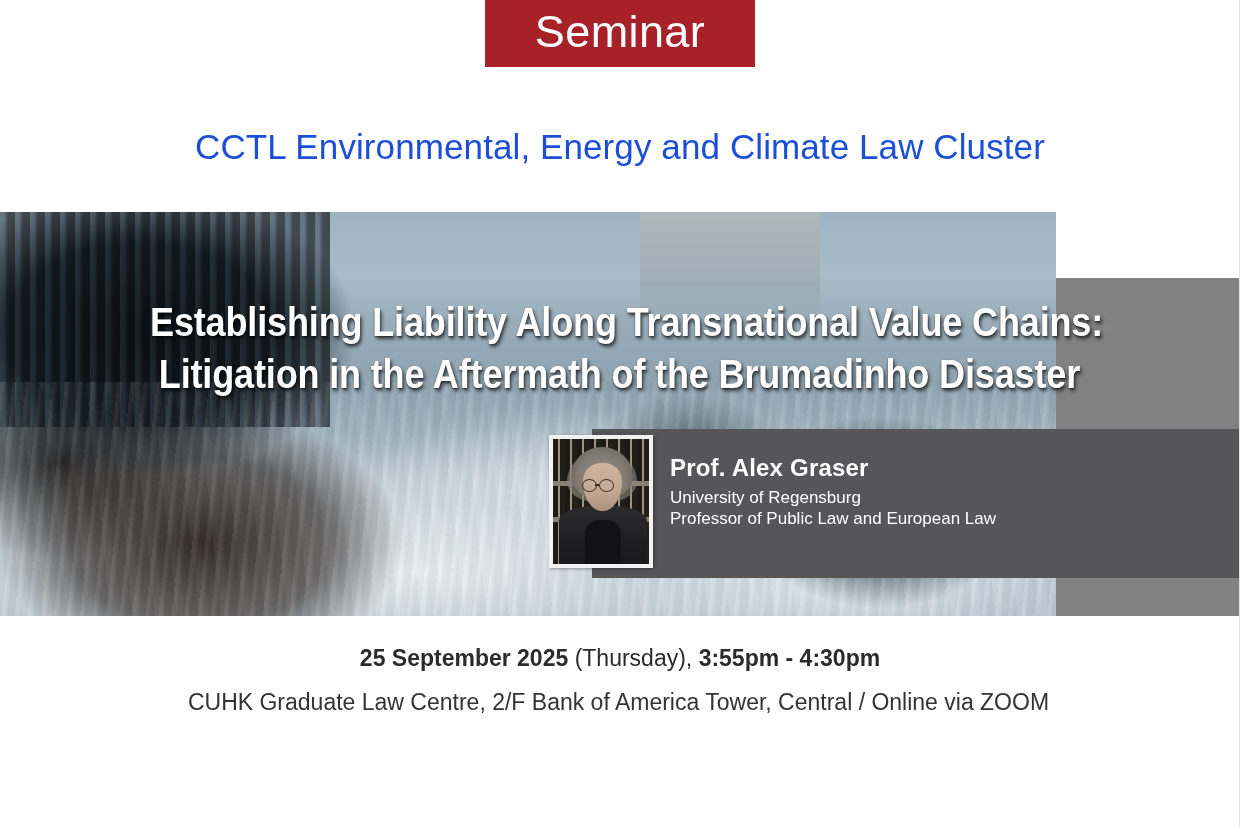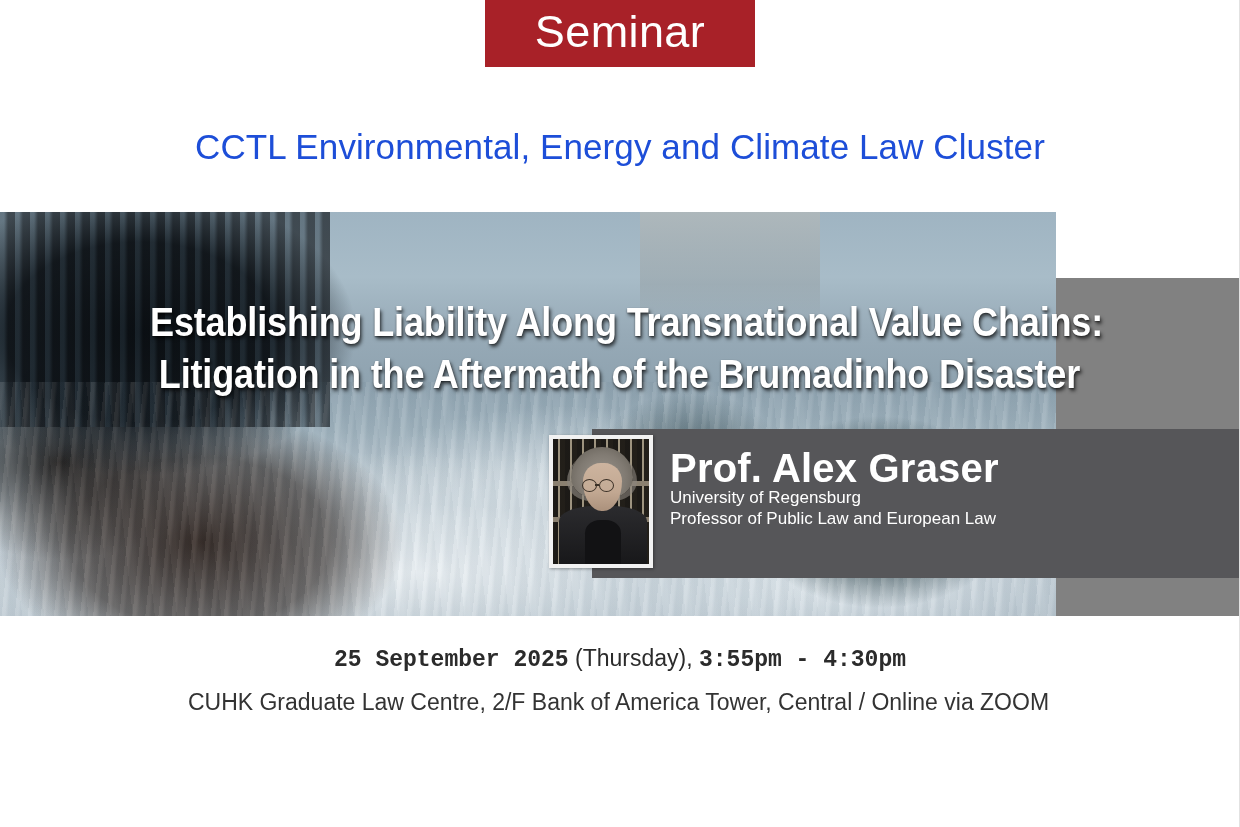--- a/index.html
+++ b/index.html
@@ -308,21 +308,21 @@
     color: #ffffff;
   }
   .speaker-by {
     font-size: 18px;
     font-style: italic;
     font-weight: 400;
     line-height: 22px;
     margin-bottom: 2px;
   }
   .speaker-name {
-    font-size: 40px;
+    font-size: 24px;
     font-weight: 700;
     line-height: 36px;
     letter-spacing: 0.2px;
     margin-bottom: 1px;
   }
   .speaker-aff {
     font-size: 17px;
     font-weight: 400;
     line-height: 21px;
   }
@@ -332,21 +332,21 @@
     position: absolute;
     left: 0;
     top: 643px;
     width: 1240px;
     text-align: center;
     color: #2b2b2b;
     font-size: 23px;
     line-height: 30px;
     font-weight: 400;
   }
-  .detail-date b { font-weight: 700; font-family: Liberation Mono, monospace; }
+  .detail-date b { font-weight: 700; }
   .detail-venue {
     position: absolute;
     left: 0;
     top: 687px;
     width: 1237px;
     text-align: center;
     color: #333333;
     font-size: 23px;
     line-height: 30px;
     font-weight: 400;

